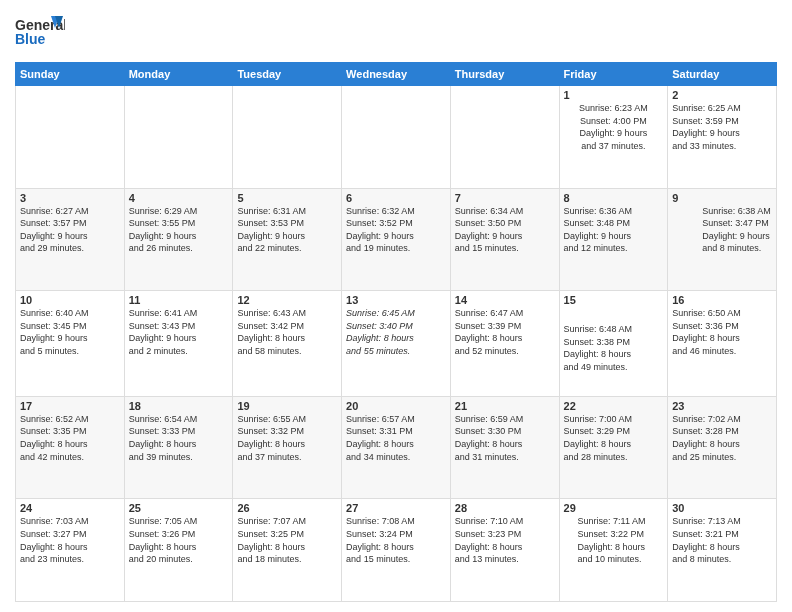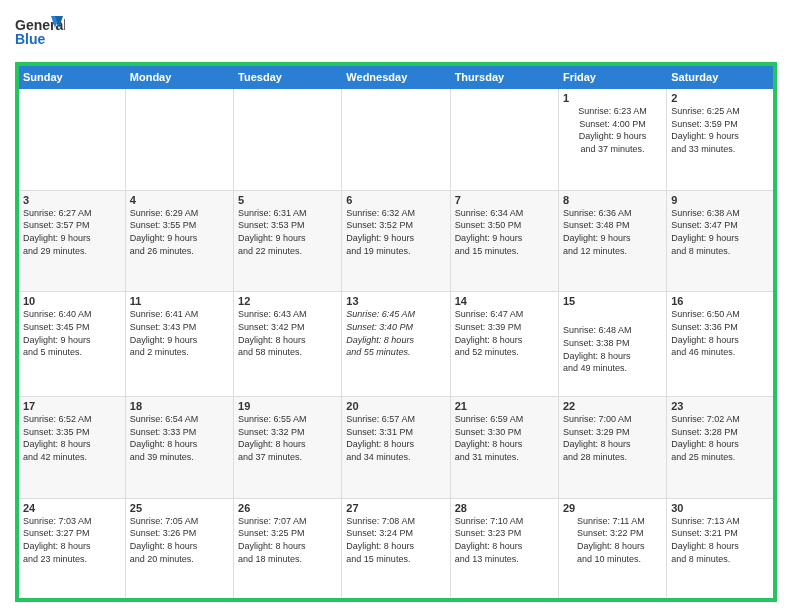--- a/index.html
+++ b/index.html
@@ -36,21 +36,21 @@
       font-weight: bold;
       color: #333;
       line-height: 1.1;
     }
     .location-subtitle {
       font-size: 14px;
       color: #555;
     }
     .calendar {
       flex: 1;
-      border: 4px solid #22c55e;
+      border: 1px solid #22c55e;
       border-collapse: collapse;
       width: 100%;
       table-layout: fixed;
       padding-left: 44px;
     }
     .calendar th {
       background-color: #2a7fd4;
       color: #fff;
       font-size: 11px;
       font-weight: bold;
@@ -174,21 +174,21 @@
           </td>
           <td>
             <span class="day-num">8</span>
             <div class="day-info" style="white-space: pre-line;">Sunrise: 6:36 AM
 Sunset: 3:48 PM
 Daylight: 9 hours
 and 12 minutes.</div>
           </td>
           <td>
             <span class="day-num">9</span>
-            <div class="day-info" style="white-space: pre-line;">Sunrise: 6:38 AM
+            <div class="day-info" style="white-space: pre-line; margin-left: 30px;">Sunrise: 6:38 AM
 Sunset: 3:47 PM
 Daylight: 9 hours
 and 8 minutes.</div>
           </td>
         </tr>
         <tr>
           <td>
             <span class="day-num">10</span>
             <div class="day-info" style="white-space: pre-line;">Sunrise: 6:40 AM
 Sunset: 3:45 PM

